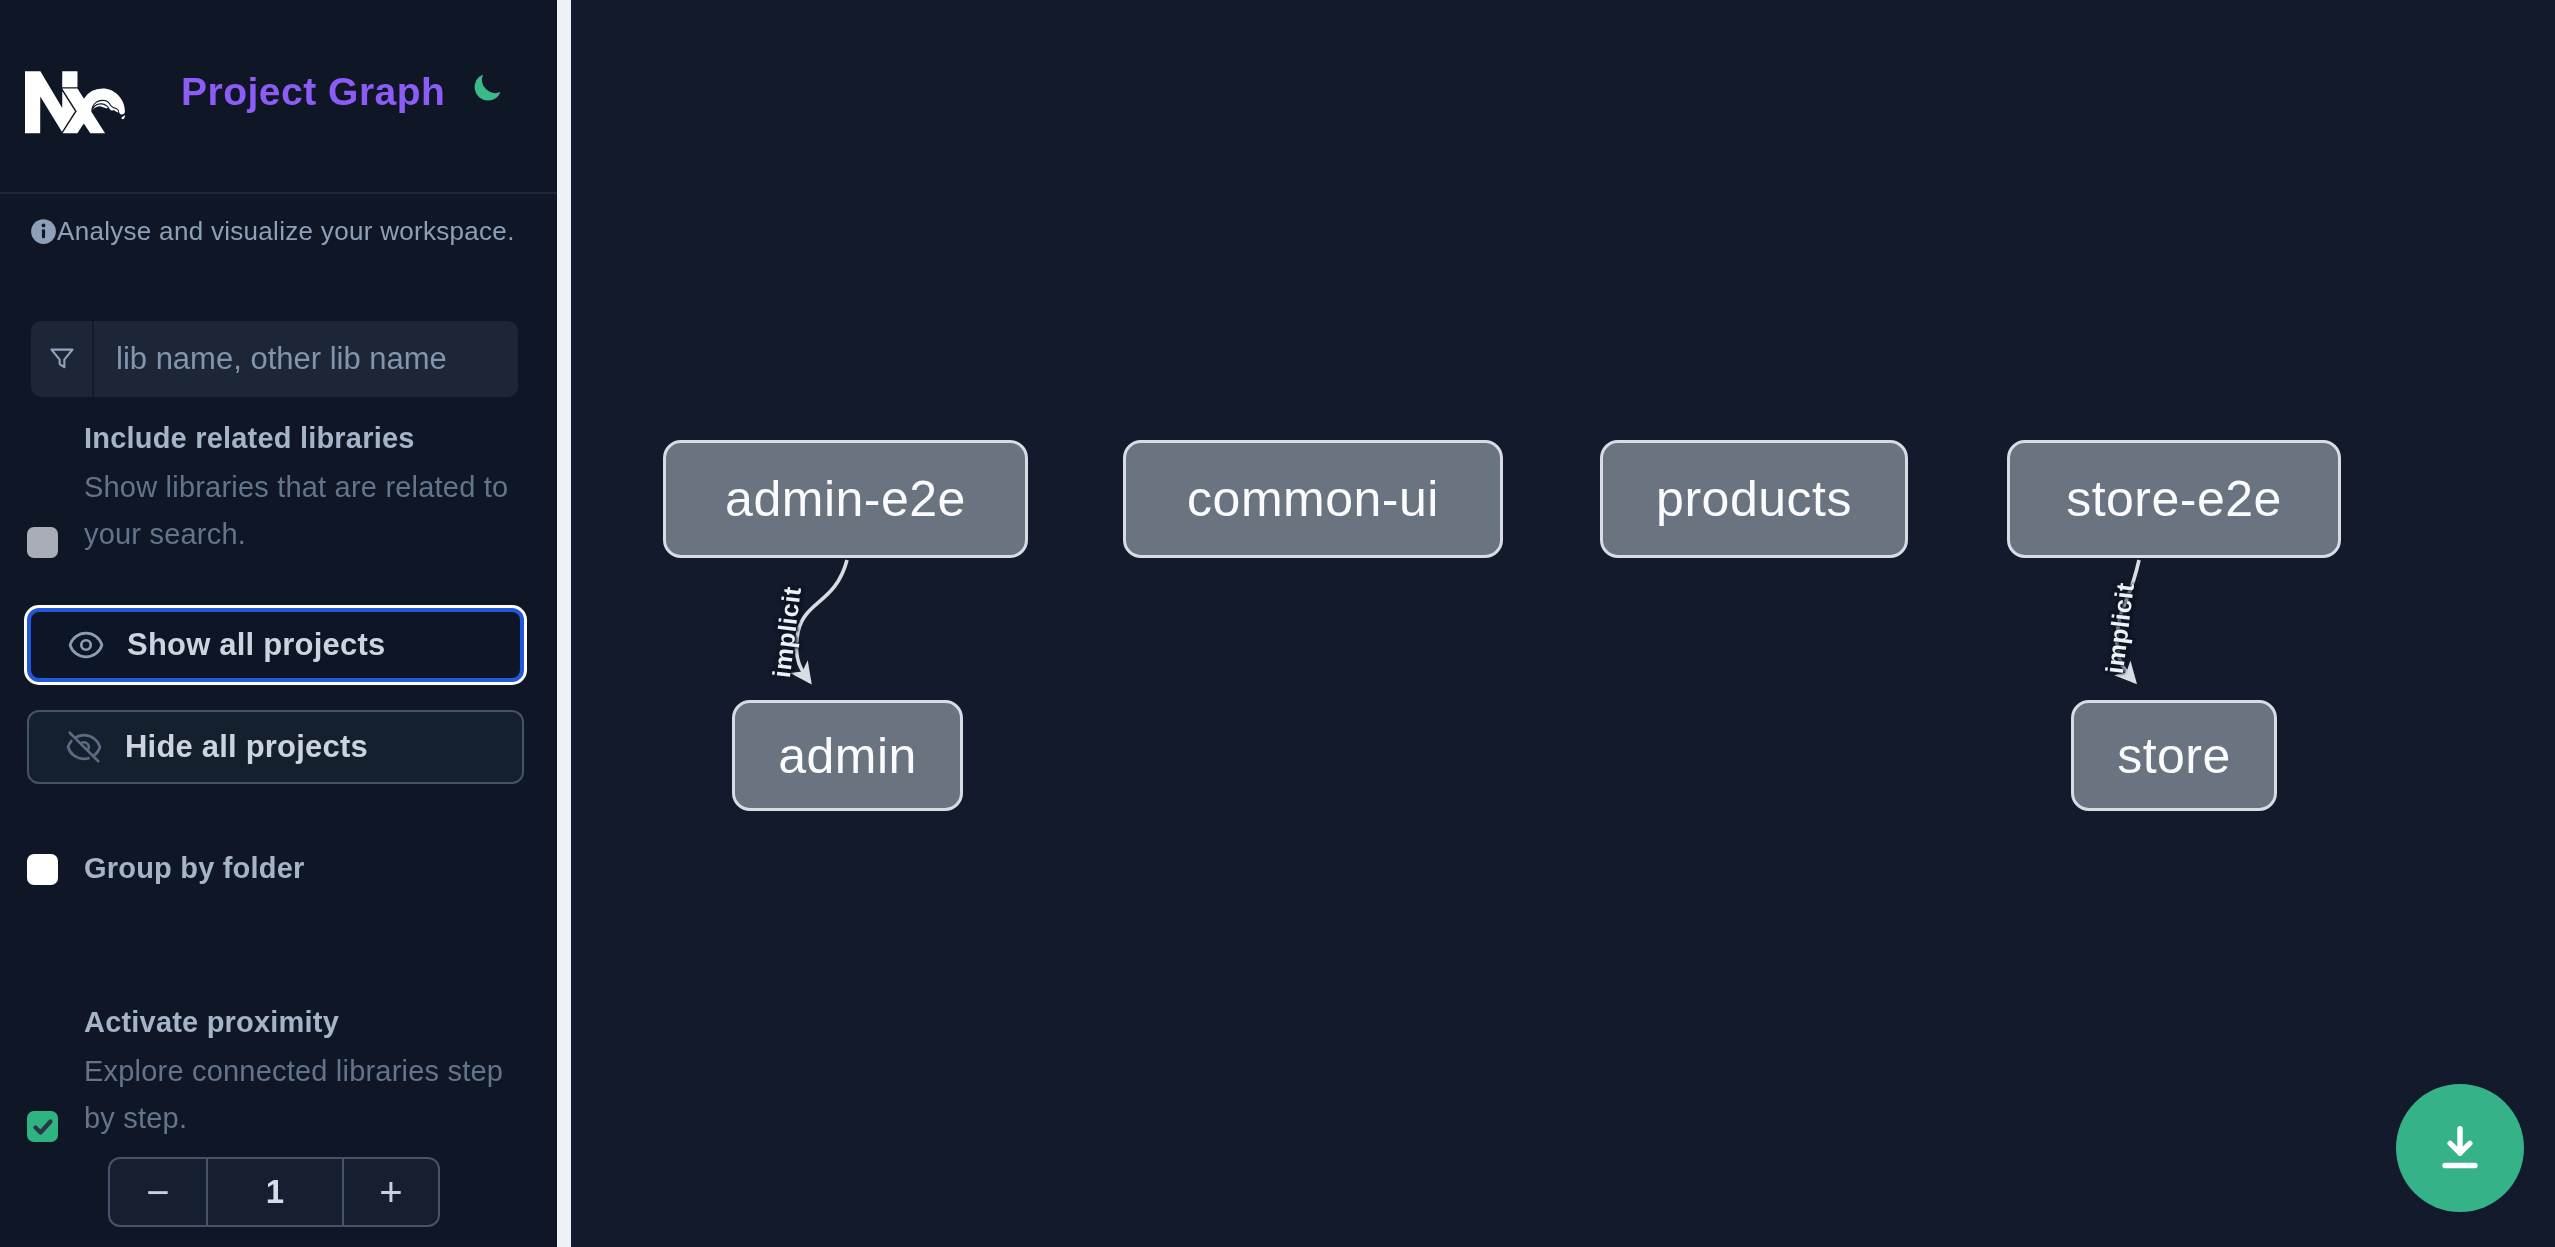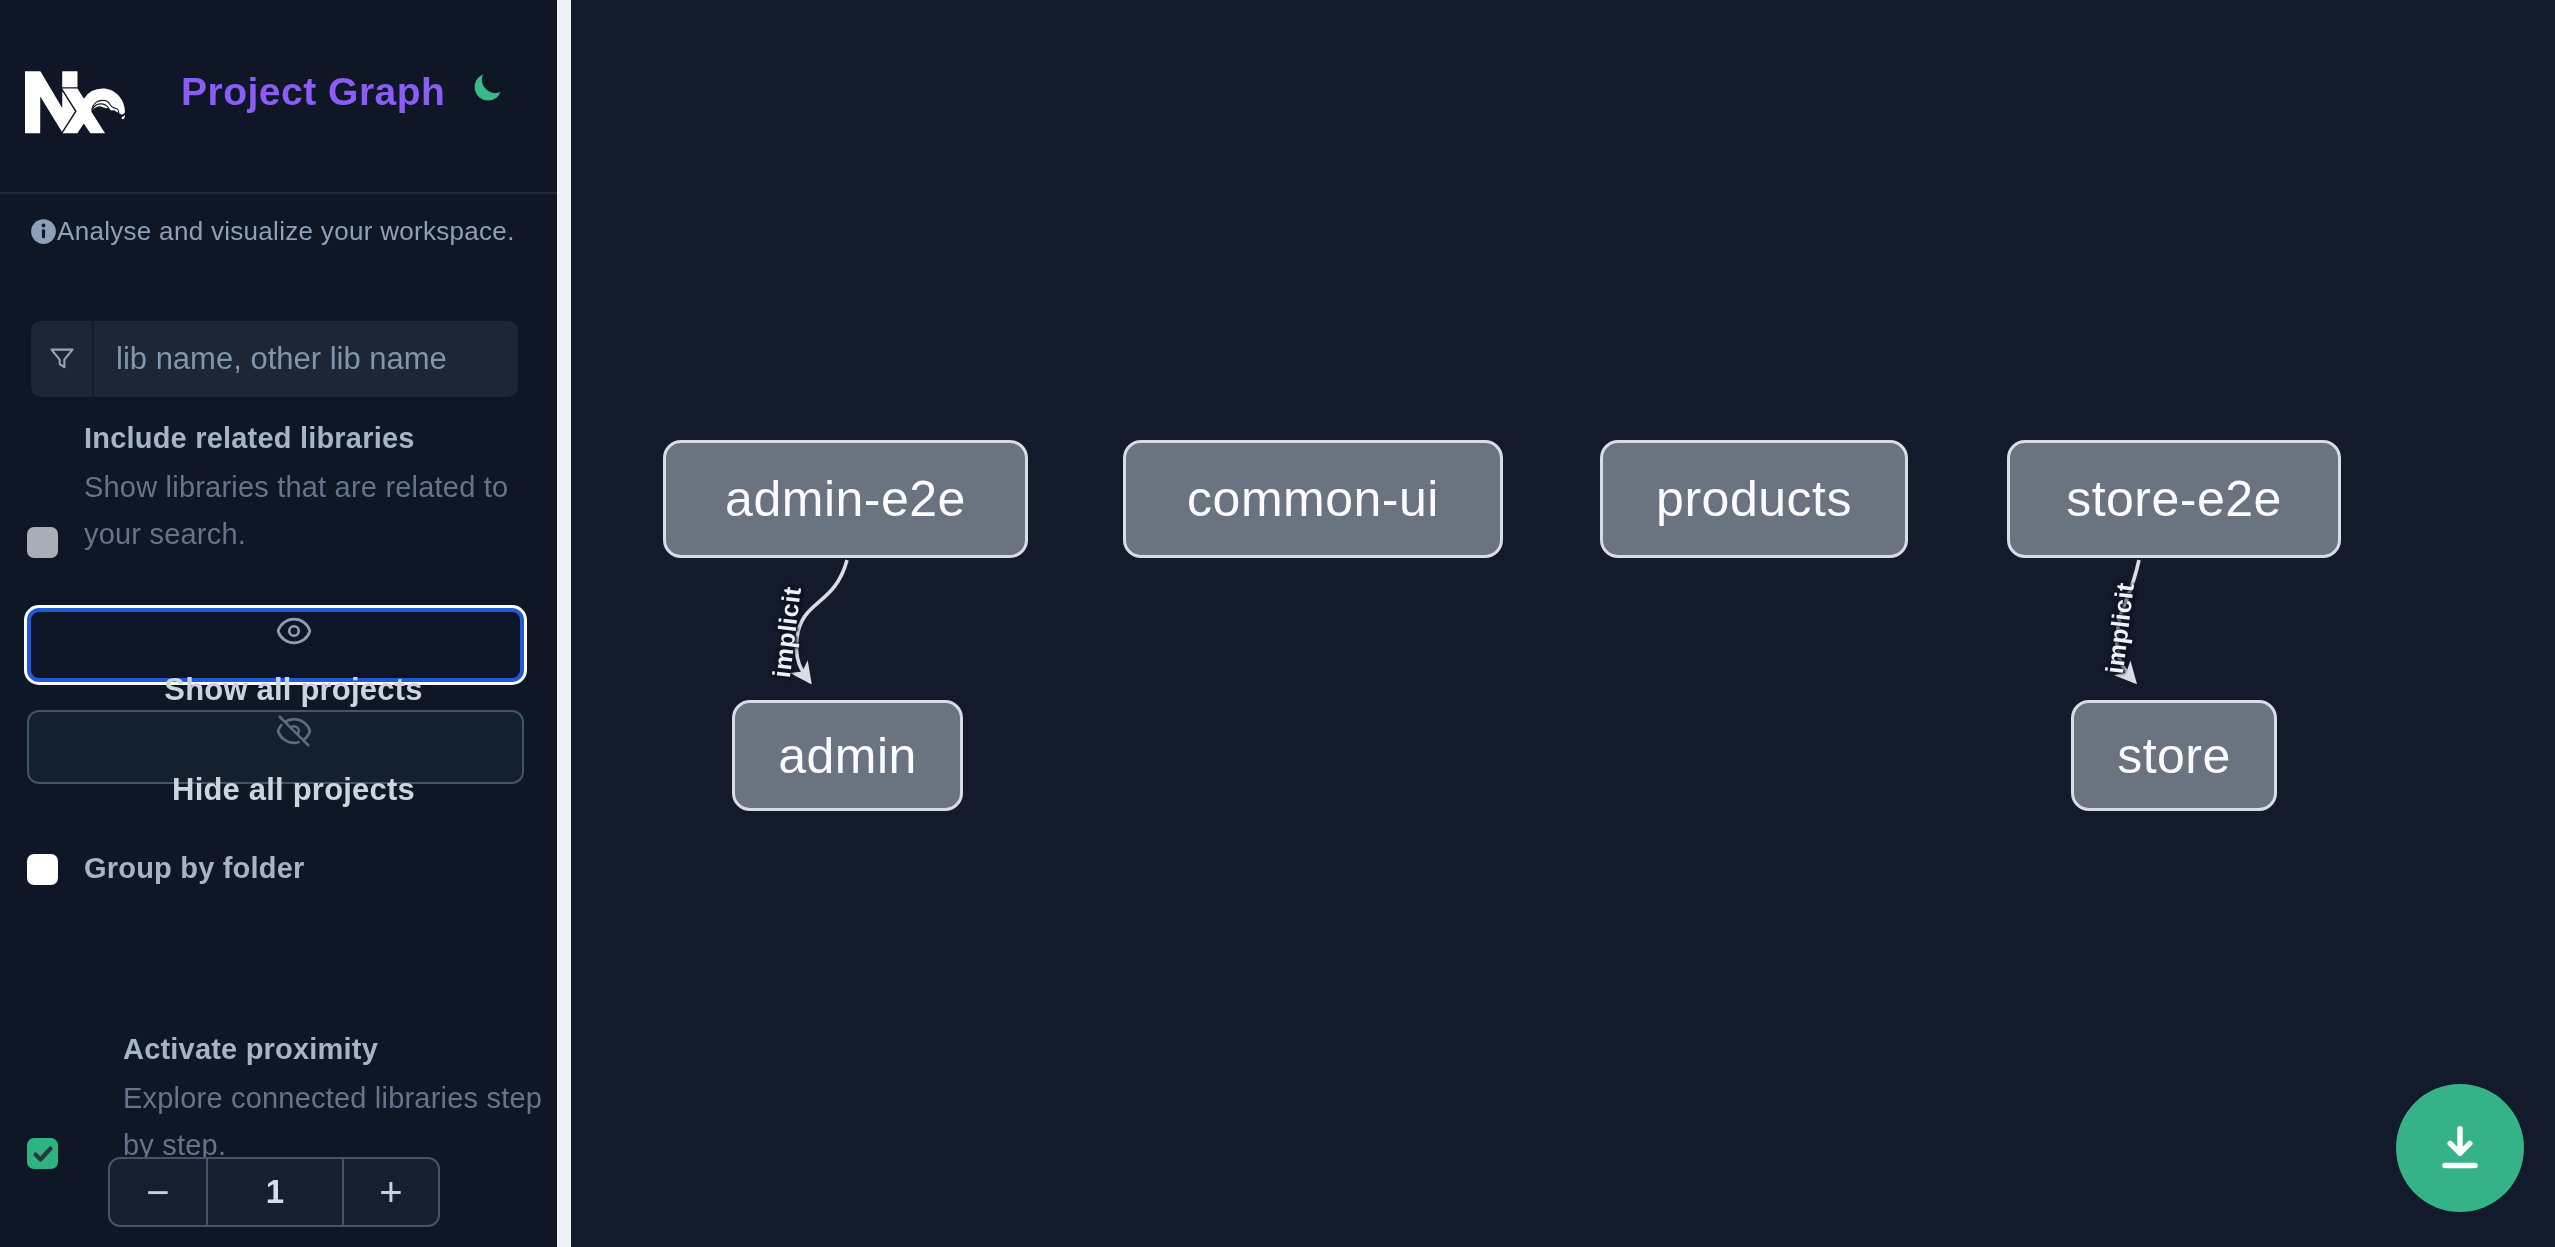--- a/index.html
+++ b/index.html
@@ -63,21 +63,20 @@
   .cb-texts { margin-left:26px; width:444px; }
   .cb-label { font-size:29px; font-weight:600; color:#a6b4c8; letter-spacing:.2px; }
   .cb-desc { font-size:29px; color:#64748b; line-height:47px; margin-top:9px; letter-spacing:.2px; }
 
   .sb-btn {
     position:absolute; left:27px; width:497px; height:74px;
     border-radius:12px; display:flex; align-items:center; gap:22px;
     padding-left:36px; cursor:pointer;
     font-family:inherit; font-size:31px; font-weight:600; color:#ccd4e0;
     letter-spacing:.2px;
-    flex-direction:column;
   }
   .sb-btn.focused {
     top:608px; background:#0d1626;
     border:4px solid #2159d8;
     box-shadow:0 0 0 3px #ffffff;
   }
   .sb-btn.normal {
     top:710px; background:#15202f;
     border:2px solid #455367;
   }
@@ -194,21 +193,21 @@
     <span>Hide all projects</span>
   </button>
 
   <div class="cb-row" style="top:852px;">
     <span class="cb unchecked" role="checkbox" aria-checked="false"></span>
     <div class="cb-texts">
       <div class="cb-label">Group by folder</div>
     </div>
   </div>
 
-  <div class="cb-row" style="top:1033px;gap:39px;">
+  <div class="cb-row" style="top:1006px;">
     <span class="cb checked" role="checkbox" aria-checked="true">
       <svg width="24" height="24" viewBox="0 0 24 24" fill="none" stroke="#2b3544" stroke-width="4.2" stroke-linecap="round" stroke-linejoin="round" aria-hidden="true">
         <path d="M4.5 12.5l5 5L19.5 6.5"></path>
       </svg>
     </span>
     <div class="cb-texts">
       <div class="cb-label">Activate proximity</div>
       <div class="cb-desc">Explore connected libraries step by step.</div>
     </div>
   </div>

